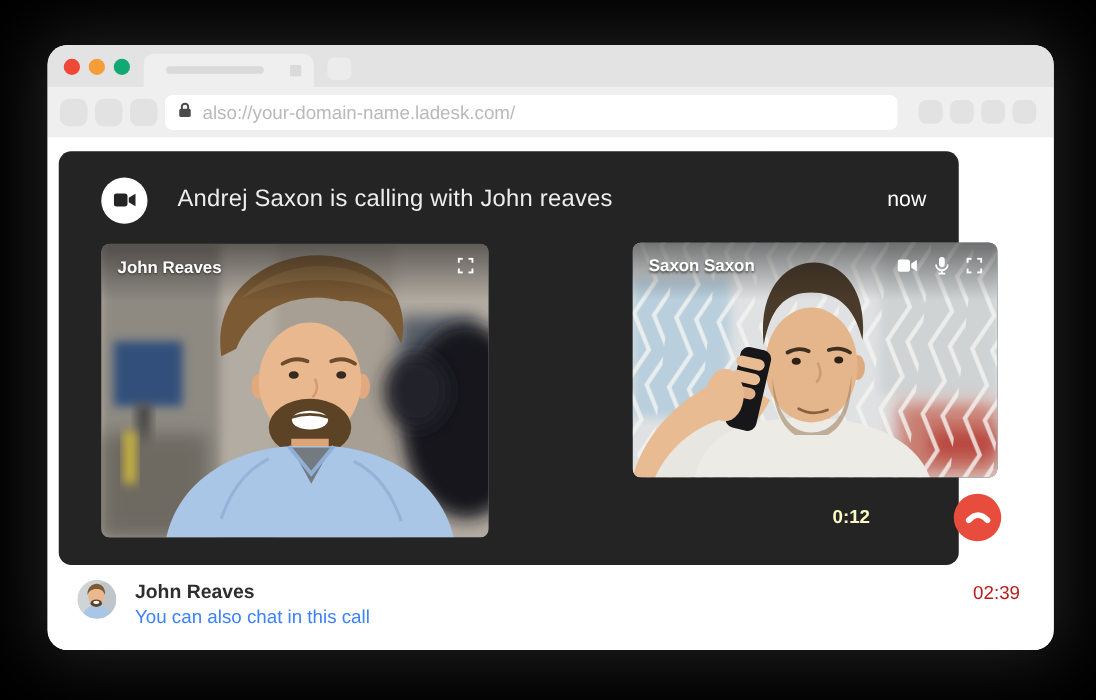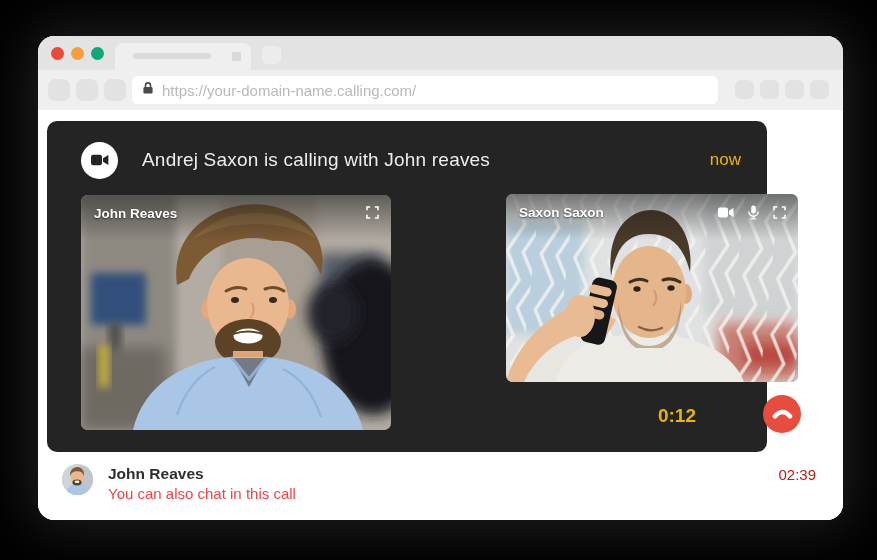--- a/index.html
+++ b/index.html
@@ -34,41 +34,41 @@
   .toolbar-right { position:absolute; right:14px; top:10px; display:flex; gap:6px; }
   .tb-btn { width:19px; height:19px; border-radius:6px; background:#e2e2e2; }
 
   
   .content { position:absolute; top:74px; left:0; right:0; bottom:0; background:#fff; }
 
   .call-panel { position:absolute; left:9px; top:11px; width:720px; height:331px; background:#242424; border-radius:10px; }
   .call-header { position:absolute; left:34px; right:26px; top:20px; height:38px; display:flex; align-items:center; }
   .badge { width:37px; height:37px; border-radius:50%; background:#fff; display:flex; align-items:center; justify-content:center; flex:none; }
   .call-title { margin-left:24px; color:#ededed; font-size:19px; letter-spacing:.2px; }
-  .call-received { margin-left:auto; color:#eab308; font-size:17px; }
+  .call-received { margin-left:auto; color:#ffffff; font-size:17px; }
 
   .tile { position:absolute; border-radius:7px; overflow:hidden; background:#555; }
   .tile-left  { left:34px;  top:74px; width:310px; height:235px; }
   .tile-right { left:459px; top:73px; width:292px; height:188px; }
   .tile svg.photo { position:absolute; inset:0; width:100%; height:100%; display:block; }
   .tile-gradient { position:absolute; left:0; right:0; top:0; height:46px;
     background:linear-gradient(rgba(25,25,25,.55), rgba(25,25,25,0)); }
   .tile-label { position:absolute; left:13px; top:11px; color:#fff; font-weight:bold; font-size:13.5px; text-shadow:0 1px 2px rgba(0,0,0,.6); }
   .tile-controls { position:absolute; right:12px; top:11px; display:flex; gap:13px; align-items:center; }
   .tile-controls .icon { display:flex; align-items:center; }
 
-  .call-timer { position:absolute; right:71px; top:284px; color:#eab308; font-weight:bold; font-size:19px; }
+  .call-timer { position:absolute; right:71px; top:284px; color:#fef9c3; font-weight:bold; font-size:15px; }
   .hangup-btn { position:absolute; left:716px; top:274px; width:38px; height:38px; border-radius:50%;
     background:#e74c3c; border:none; display:flex; align-items:center; justify-content:center; cursor:pointer; }
 
   .chat-row { position:absolute; left:24px; right:27px; top:354px; display:flex; align-items:flex-start; }
   .avatar { width:31px; height:31px; border-radius:50%; overflow:hidden; flex:none; background:#d8dbdd; }
   .chat-text { margin-left:15px; }
   .chat-name { color:#2e2e2e; font-weight:bold; font-size:15.5px; line-height:19px; }
-  .chat-body { color:#ef4444; font-size:15px; line-height:21px; }
+  .chat-body { color:#3b82f6; font-size:15px; line-height:21px; }
   .chat-time { margin-left:auto; color:#b91c1c; font-size:15px; padding-top:2px; }
 </style>
 </head>
 <body>
 
 <div class="stage">
   <div class="browser-window">
 
     <div class="tab-bar">
       <div class="traffic-lights">
@@ -89,21 +89,21 @@
         <span class="nav-btn"></span>
         <span class="nav-btn"></span>
       </div>
       <div class="url-bar">
         <span class="icon">
           <svg width="12" height="14" viewBox="0 0 12 14">
               <path d="M3.5 6.2 V4.4 a2.5 2.5 0 0 1 5 0 V6.2" fill="none" stroke="#4a4a4a" stroke-width="1.6"></path>
               <rect x="1.4" y="6" width="9.2" height="6.6" rx="1.4" fill="#4a4a4a"></rect>
             </svg>
         </span>
-        <span class="url-text">https://your-domain-name.calling.com/</span>
+        <span class="url-text">also://your-domain-name.ladesk.com/</span>
       </div>
       <div class="toolbar-right">
         <span class="tb-btn"></span>
         <span class="tb-btn"></span>
         <span class="tb-btn"></span>
         <span class="tb-btn"></span>
       </div>
     </div>
 
     <div class="content">

